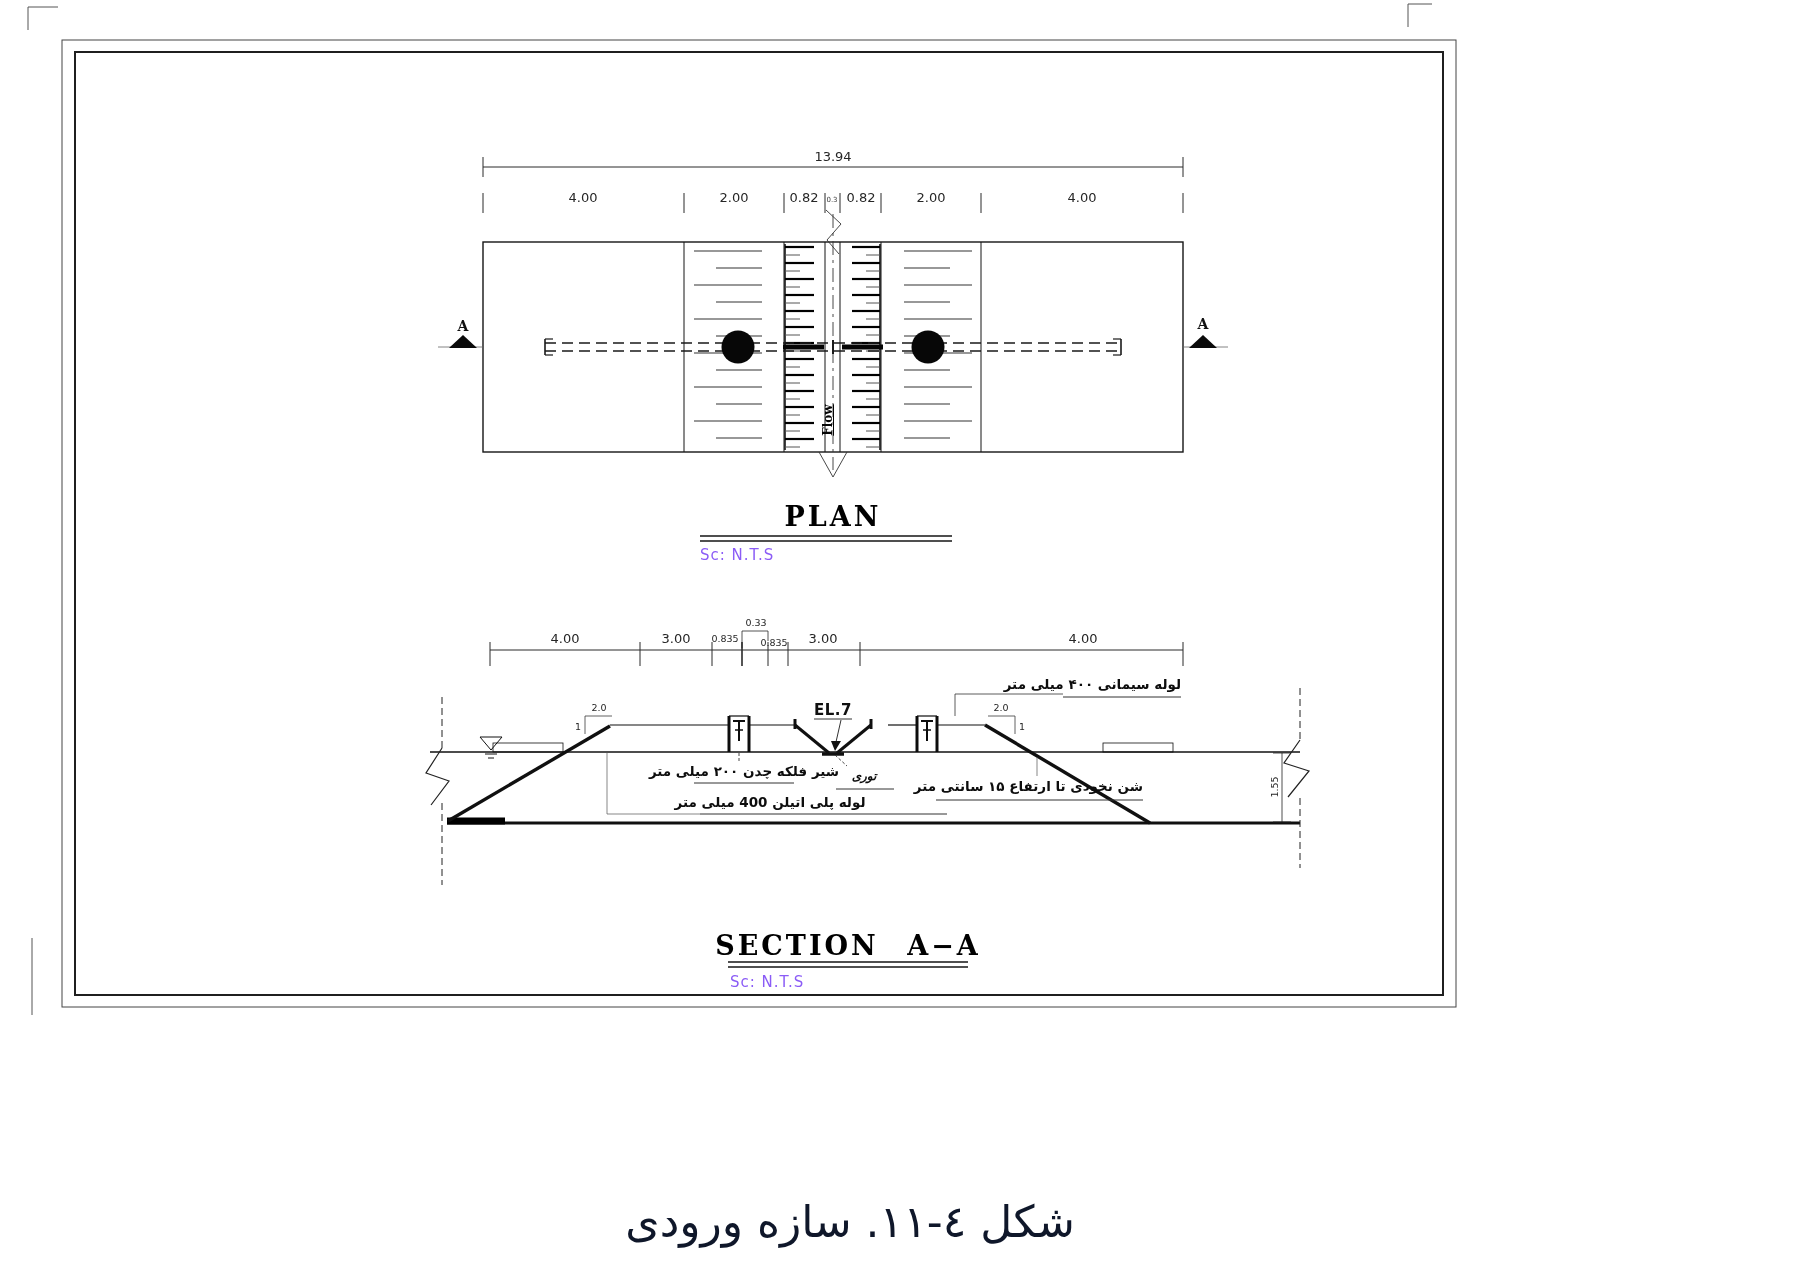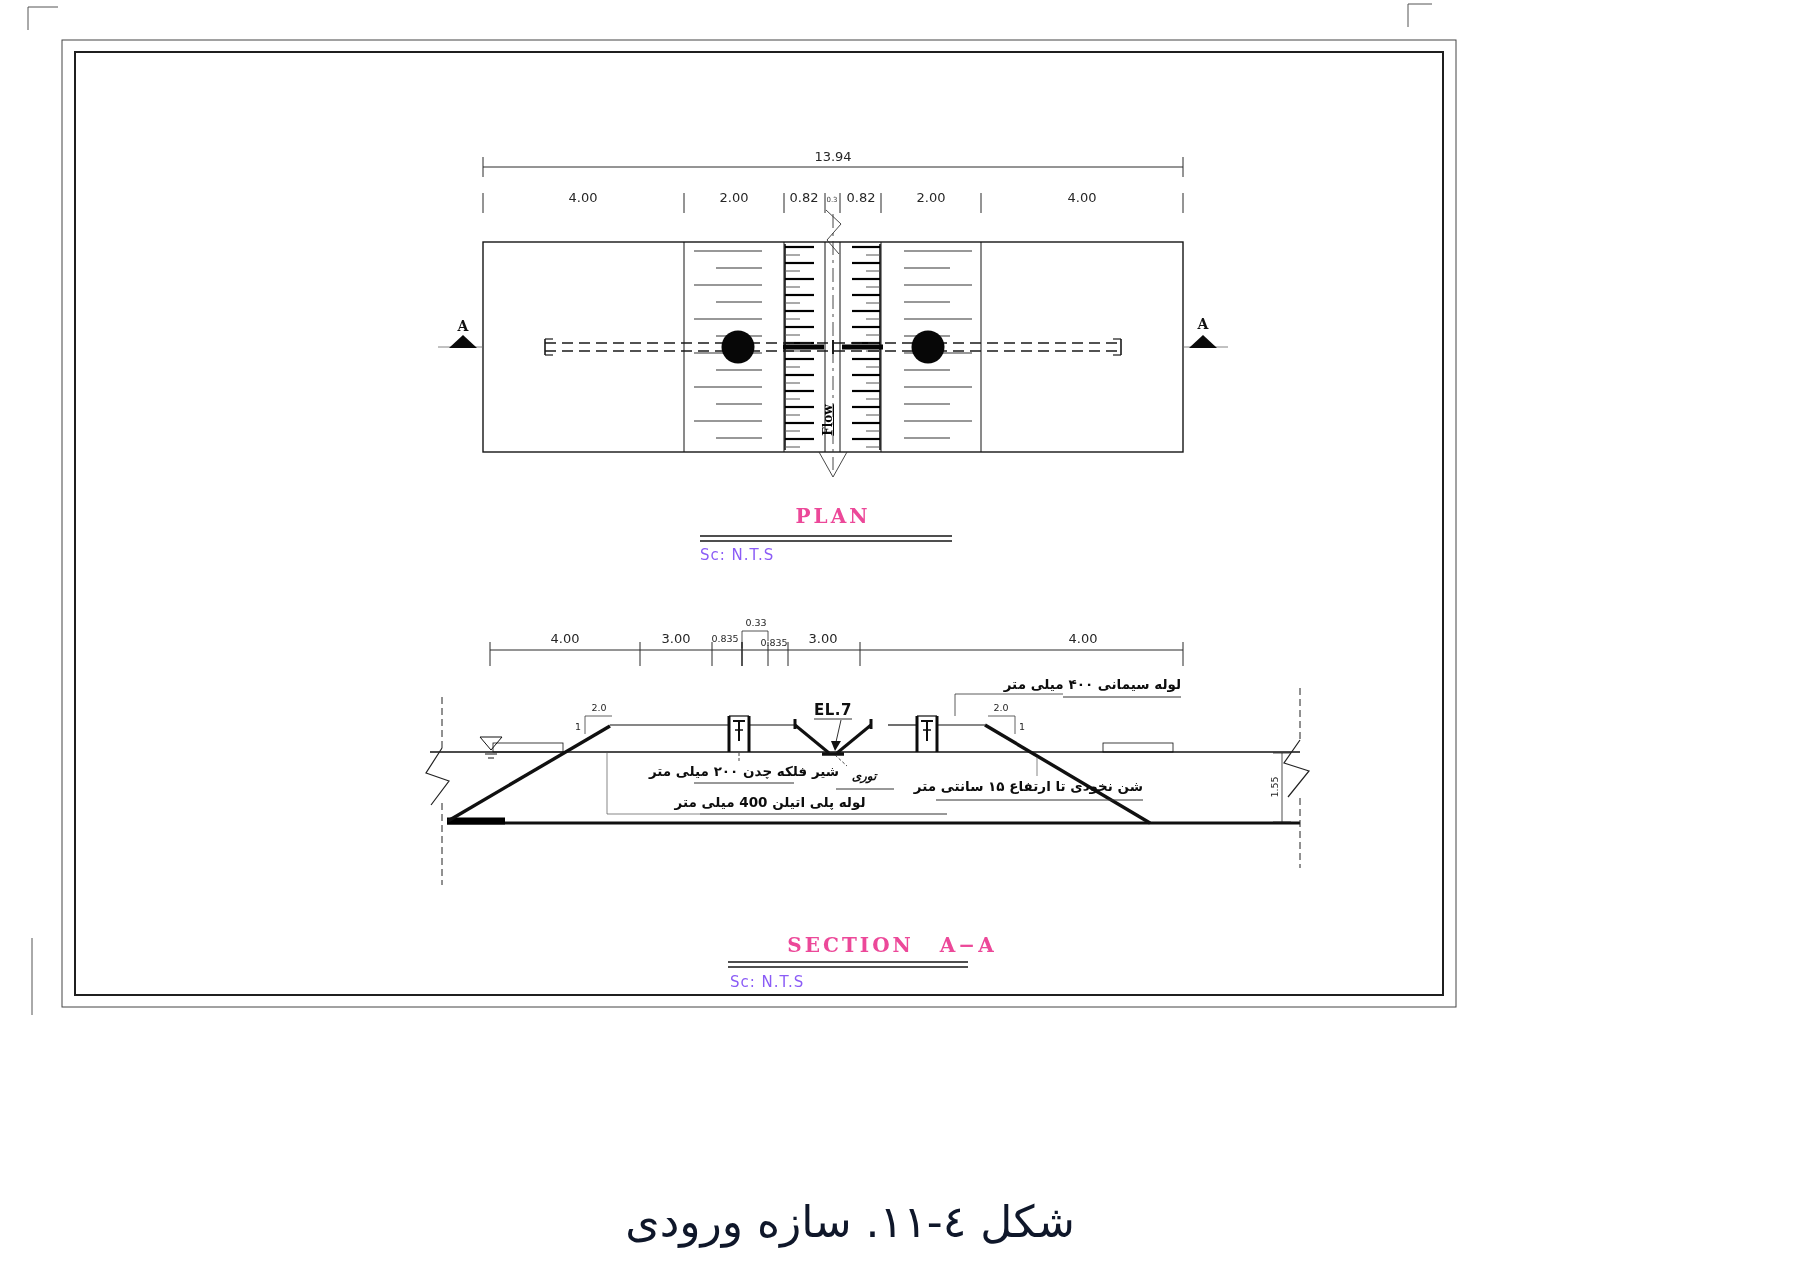--- a/index.html
+++ b/index.html
@@ -6,22 +6,22 @@
   body{width:1798px;height:1276px;background:#ffffff;position:relative;overflow:hidden;
        font-family:"DejaVu Sans",sans-serif;}
   svg.linework{position:absolute;left:0;top:0;}
   .lbl{position:absolute;color:#1a1a1a;white-space:nowrap;line-height:1;}
   .c{transform:translate(-50%,-50%);}
   .rot{transform:translate(-50%,-50%) rotate(-90deg);}
   .dim{font-size:13px;color:#262626;}
   .dim-sm{font-size:9.5px;color:#262626;}
   .dim-xs{font-size:7px;color:#3a3a3a;}
   .marker{font-family:"DejaVu Serif",serif;font-weight:bold;font-size:14px;color:#111;}
-  .title{font-family:"DejaVu Serif",serif;font-weight:bold;font-size:20px;letter-spacing:3px;color:#ec4899;}
-  .sectitle{word-spacing:16px;margin-left:44px;}
+  .title{font-family:"DejaVu Serif",serif;font-weight:bold;font-size:27px;letter-spacing:3px;color:#000000;}
+  .sectitle{word-spacing:16px;}
   .scale{font-size:15px;color:#8b5cf6;letter-spacing:1px;}
   .flow{font-family:"DejaVu Serif",serif;font-weight:bold;font-size:12px;color:#050505;text-decoration:underline;}
   .el{font-size:15px;color:#101010;letter-spacing:0.5px;font-weight:bold;}
   .fa{direction:rtl;font-weight:bold;font-size:13.5px;color:#0d0d0d;}
   .fa-big{font-size:12px;font-style:italic;}
   .fa-right{text-align:right;}
   .caption{direction:rtl;font-size:44px;color:#0f172a;}
 </style>
 </head>
 <body>

